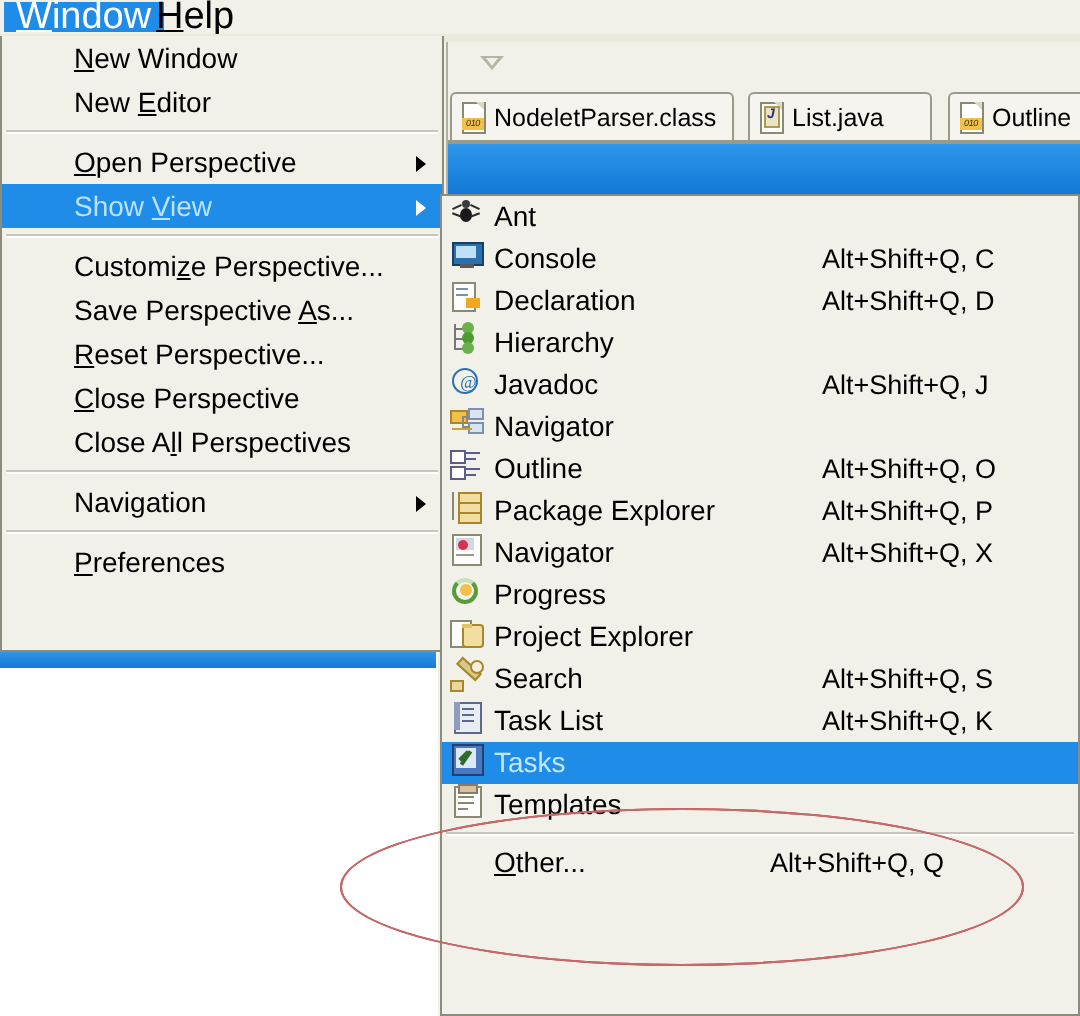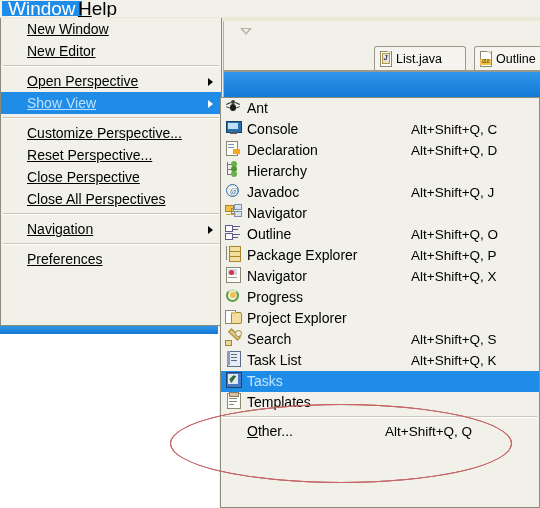--- a/index.html
+++ b/index.html
@@ -65,22 +65,22 @@
 
   
   #mainmenu{
     position:absolute;left:0;top:18px;width:222px;height:308px;
     background:#f1f0e9;
     border:1px solid #8c8c7c;border-top:none;
     box-sizing:border-box;
   }
   .mi{
     position:relative;height:22px;line-height:22px;
-    padding-left:26px;padding-right:18px;
-    font-size:14px;white-space:nowrap;color:#000000;text-decoration:underline;
+    padding-left:36px;padding-right:18px;
+    font-size:14px;white-space:nowrap;color:#000000;
   }
   .mi.hl{background:#1f8ce8;color:#b9e2ff;}
   .mi .arrow{
     position:absolute;right:8px;top:8px;width:0;height:0;
     border-top:4px solid transparent;border-bottom:4px solid transparent;border-left:5px solid #000000;
   }
   .mi.hl .arrow{border-left-color:#ffffff;}
   .sep{height:1px;margin:3px 2px;background:#c8c6b8;border-bottom:1px solid #ffffff;}
   .u{text-decoration:underline;}
 
@@ -132,20 +132,28 @@
     <div id="menubar-strip"></div>
 
     <div id="editor-area"></div>
 
     <div id="toolbar-row">
       <span id="tb-chevron"></span>
       <span id="tb-chevron-in"></span>
     </div>
 
     <div id="tabrow">
+      <div class="etab" id="tab0">
+        <span class="ficon">
+          <i class="pg"></i>
+            <i class="fold"></i>
+            <i class="lbl">010</i>
+        </span>
+        <span>NodeletParser.class</span>
+      </div>
       <div class="etab" id="tab1">
         <span class="ficon">
           <i class="pg"></i>
             <i class="fold"></i>
             <i class="jbar"></i>
             <i class="jglyph">J</i>
         </span>
         <span>List.java</span>
       </div>
       <div class="etab" id="tab2">
@@ -167,20 +175,21 @@
   </div>
 
   <div id="mainmenu">
     <div class="mi"><span class="u">N</span>ew Window</div>
     <div class="mi">New <span class="u">E</span>ditor</div>
     <div class="sep"></div>
     <div class="mi"><span class="u">O</span>pen Perspective<span class="arrow"></span></div>
     <div class="mi hl">Show <span class="u">V</span>iew<span class="arrow"></span></div>
     <div class="sep"></div>
     <div class="mi">Customi<span class="u">z</span>e Perspective...</div>
+    <div class="mi">Save Perspective <span class="u">A</span>s...</div>
     <div class="mi"><span class="u">R</span>eset Perspective...</div>
     <div class="mi"><span class="u">C</span>lose Perspective</div>
     <div class="mi">Close A<span class="u">l</span>l Perspectives</div>
     <div class="sep"></div>
     <div class="mi">Navi<span class="u">g</span>ation<span class="arrow"></span></div>
     <div class="sep"></div>
     <div class="mi"><span class="u">P</span>references</div>
   </div>
 
   <div id="submenu">

